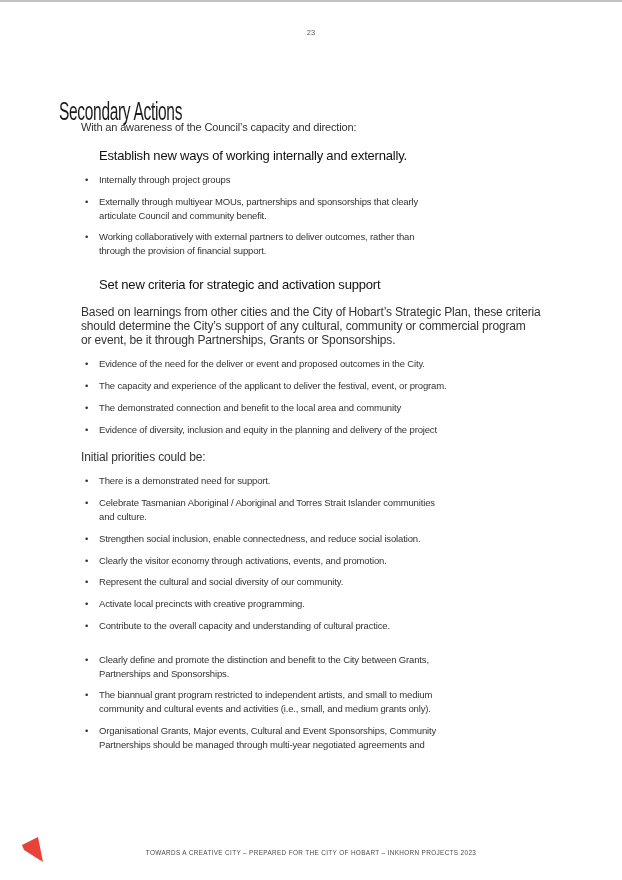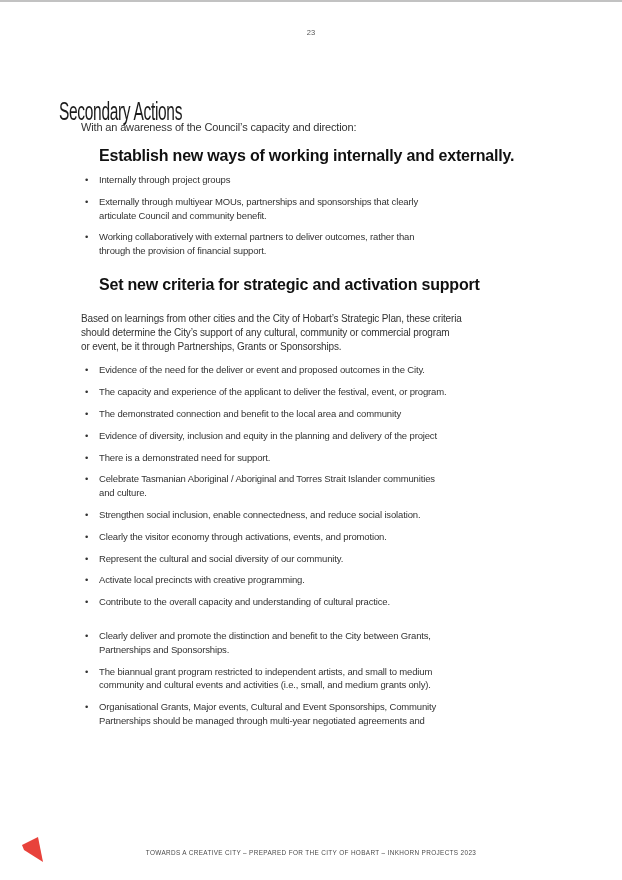--- a/index.html
+++ b/index.html
@@ -42,30 +42,30 @@
     letter-spacing: -0.15px;
     color: #333333;
   }
   .content {
     position: absolute; top: 149px; left: 59px; width: 505px;
   }
   .section { padding-top: 0; }
   .section:not(:first-child) { padding-top: 12px; }
   .section-heading {
     margin: 0 0 10px 0;
-    font-size: 16px; line-height: 14px;
-    font-weight: 700;
+    font-size: 13px; line-height: 14px;
+    font-weight: 400;
     letter-spacing: -0.2px;
     color: #111111;
     padding-left: 40px;
   }
   .para {
-    margin: 20px 0 10px 0;
+    margin: 14px 0 10px 0;
     padding-left: 22px;
-    font-size: 10px; line-height: 13.8px;
+    font-size: 12px; line-height: 13.8px;
     letter-spacing: -0.15px;
     white-space: pre-line;
     color: #333333;
   }
   .bullet {
     display: flex;
     margin: 0 0 8px 0;
     padding-left: 26px;
     font-size: 9.5px; line-height: 13.8px;
     letter-spacing: -0.15px;
@@ -139,20 +139,21 @@
         <span class="bt">The capacity and experience of the applicant to deliver the festival, event, or program.</span>
       </div>
       <div class="bullet">
         <span class="dot">•</span>
         <span class="bt">The demonstrated connection and benefit to the local area and community</span>
       </div>
       <div class="bullet">
         <span class="dot">•</span>
         <span class="bt">Evidence of diversity, inclusion and equity in the planning and delivery of the project</span>
       </div>
+      <p class="para">Initial priorities could be:</p>
       <div class="bullet">
         <span class="dot">•</span>
         <span class="bt">There is a demonstrated need for support.</span>
       </div>
       <div class="bullet">
         <span class="dot">•</span>
         <span class="bt">Celebrate Tasmanian Aboriginal / Aboriginal and Torres Strait Islander communities
 and culture.</span>
       </div>
       <div class="bullet">
@@ -173,21 +174,21 @@
       </div>
       <div class="bullet">
         <span class="dot">•</span>
         <span class="bt">Contribute to the overall capacity and understanding of cultural practice.</span>
       </div>
     </section>
 
     <section class="section">
       <div class="bullet">
         <span class="dot">•</span>
-        <span class="bt">Clearly deliver and promote the distinction and benefit to the City between Grants,
+        <span class="bt">Clearly define and promote the distinction and benefit to the City between Grants,
 Partnerships and Sponsorships.</span>
       </div>
       <div class="bullet">
         <span class="dot">•</span>
         <span class="bt">The biannual grant program restricted to independent artists, and small to medium
 community and cultural events and activities (i.e., small, and medium grants only).</span>
       </div>
       <div class="bullet">
         <span class="dot">•</span>
         <span class="bt">Organisational Grants, Major events, Cultural and Event Sponsorships, Community

